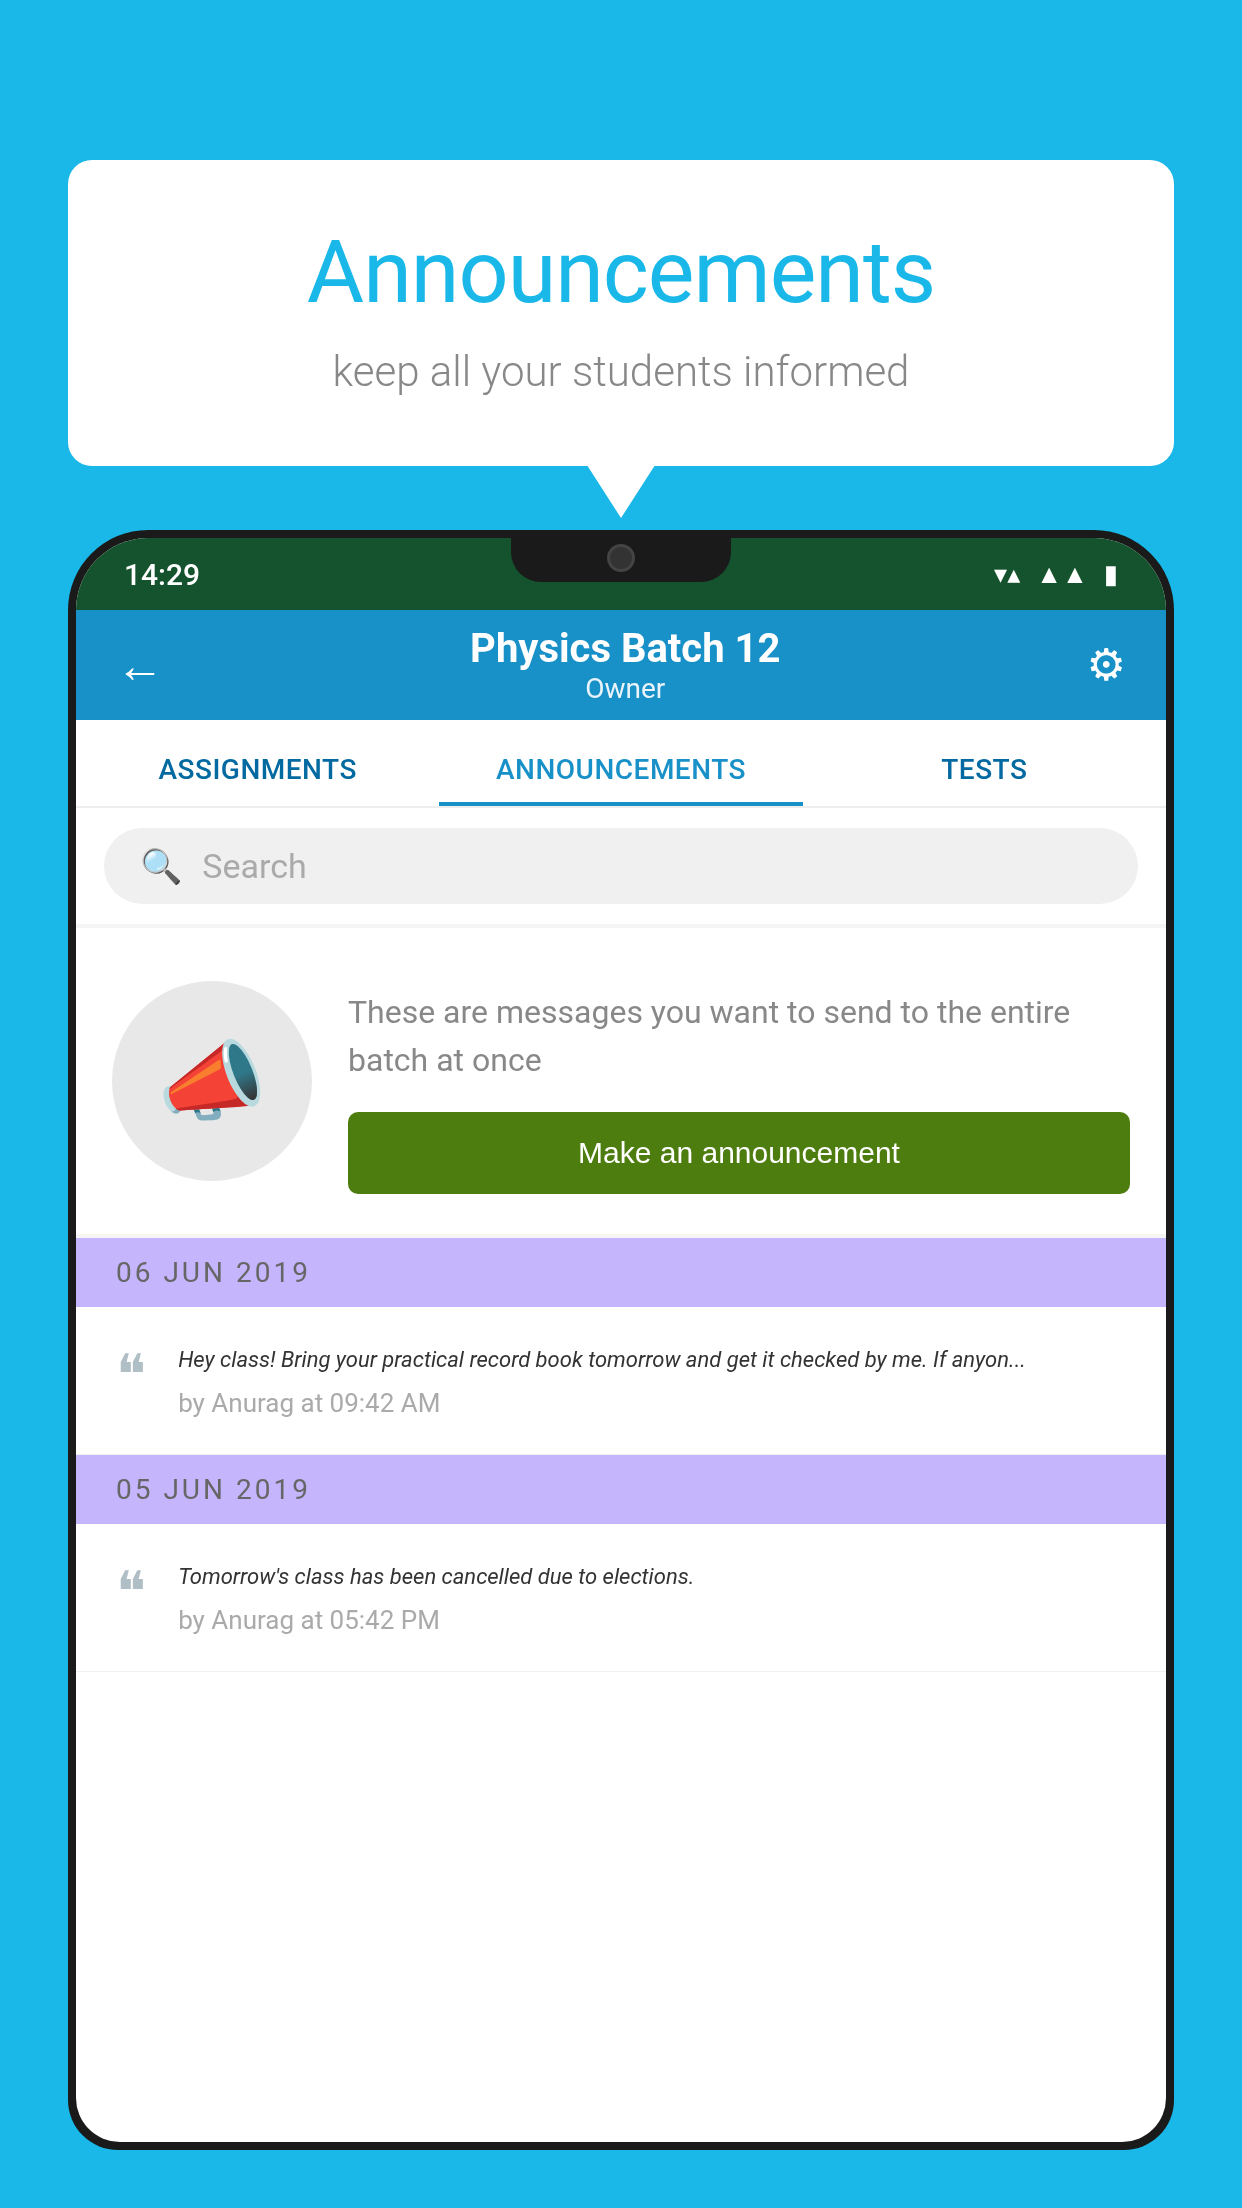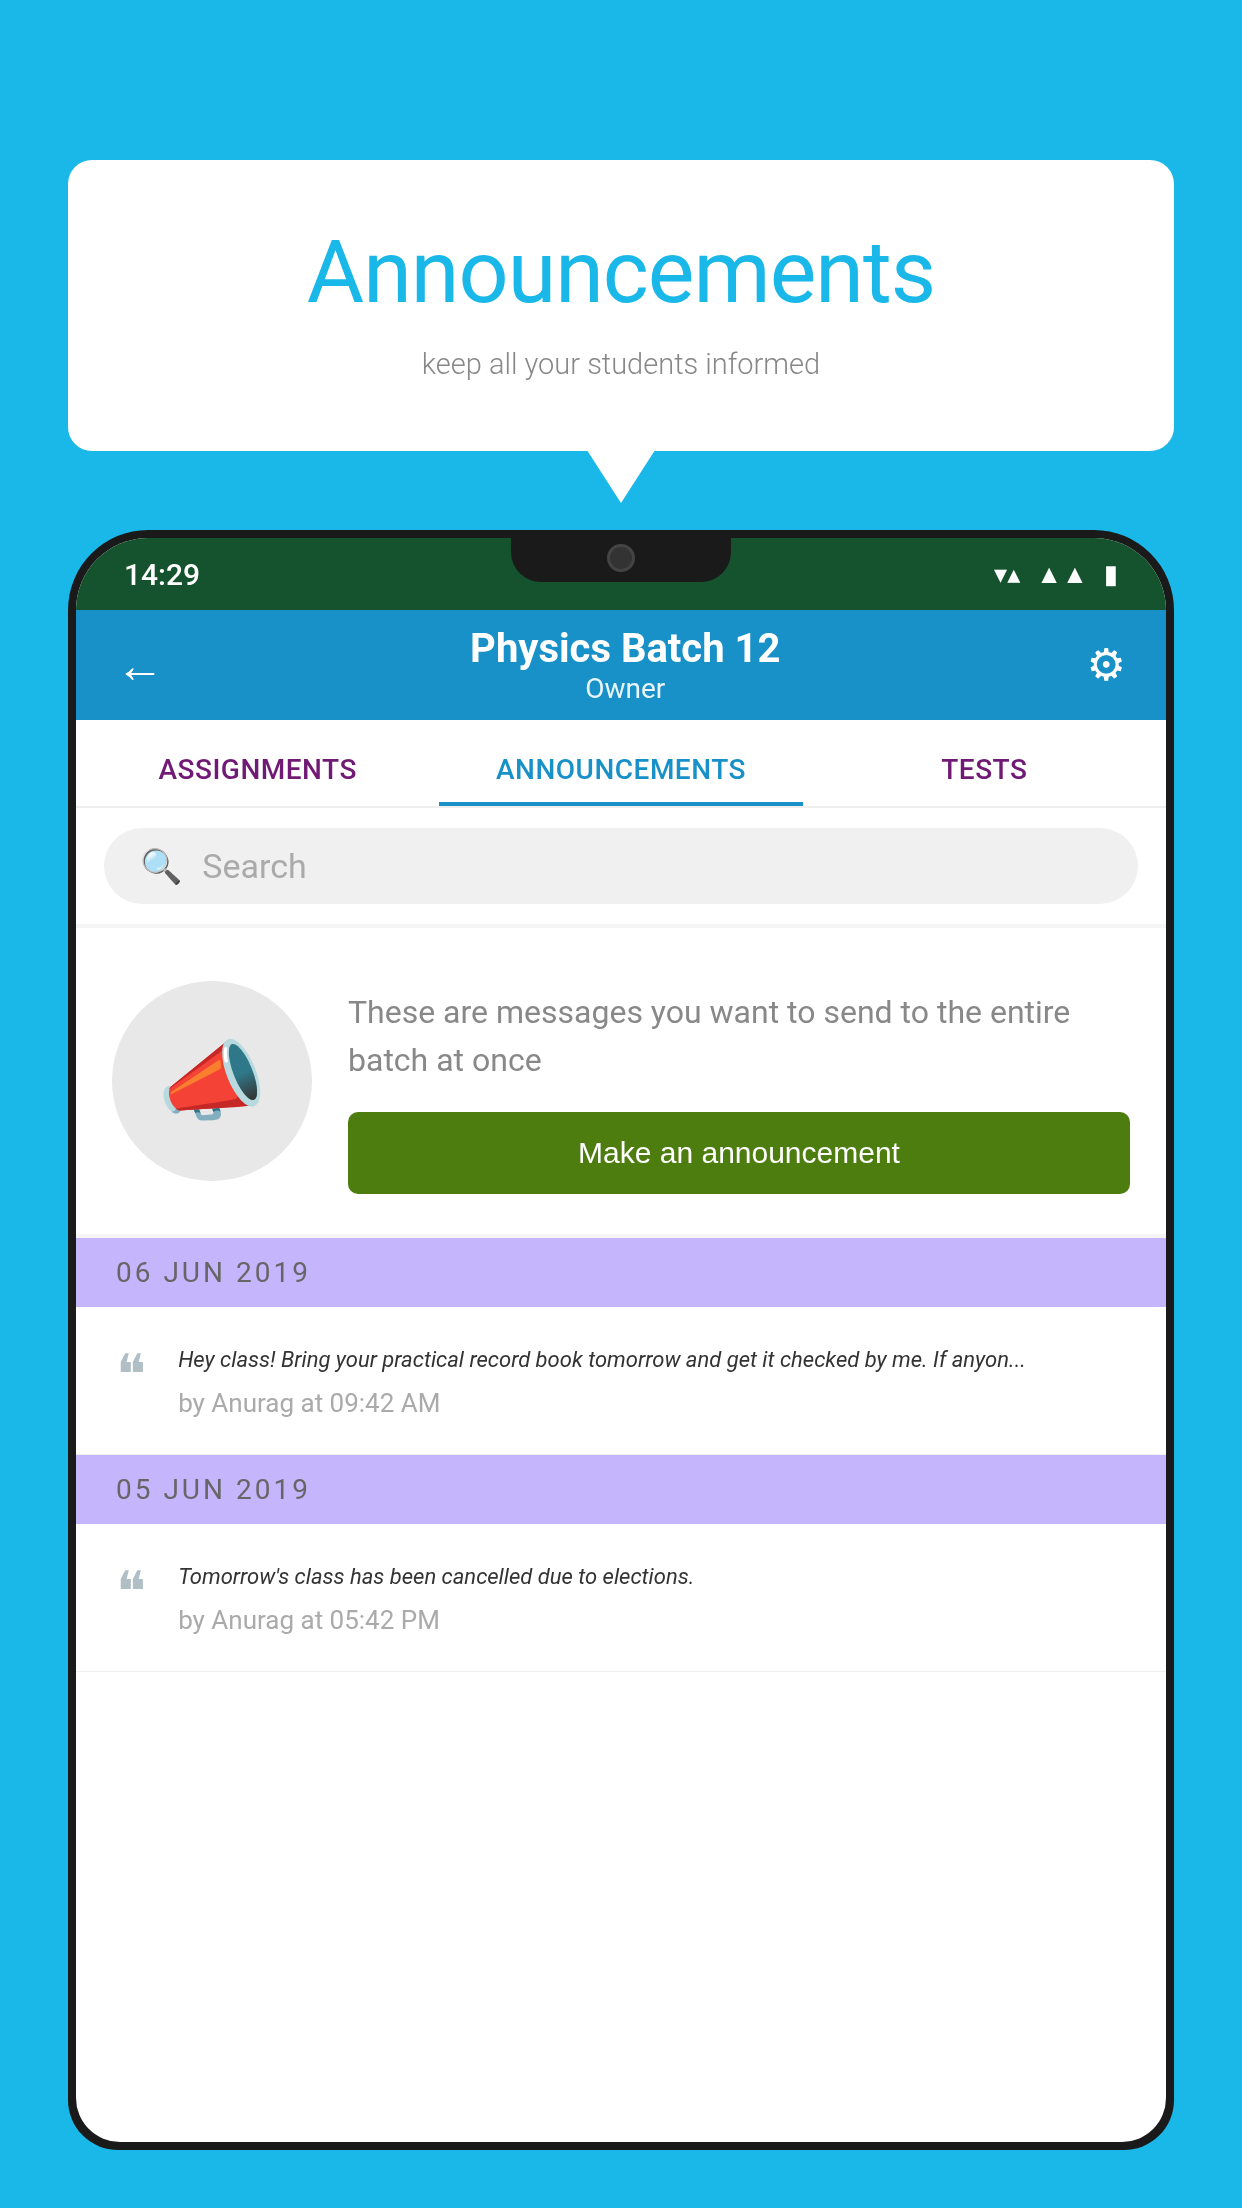--- a/index.html
+++ b/index.html
@@ -44,21 +44,21 @@
 
     .speech-bubble .title {
       font-size: 88px;
       color: #1ab8e8;
       font-weight: 400;
       margin-bottom: 24px;
       letter-spacing: -1px;
     }
 
     .speech-bubble .subtitle {
-      font-size: 29px;
+      font-size: 42px;
       color: #888;
       font-weight: 300;
     }
 
     
     .phone-mockup {
       position: absolute;
       top: 530px;
       left: 68px;
       right: 68px;
@@ -179,21 +179,21 @@
       height: 88px;
       align-items: flex-end;
     }
 
     .tab {
       flex: 1;
       text-align: center;
       padding-bottom: 20px;
       font-size: 28px;
       font-weight: 500;
-      color: #701a75;
+      color: #0369a1;
       letter-spacing: 0.5px;
       text-transform: uppercase;
       position: relative;
       cursor: pointer;
     }
 
     .tab.active {
       color: #1890c8;
     }
 

